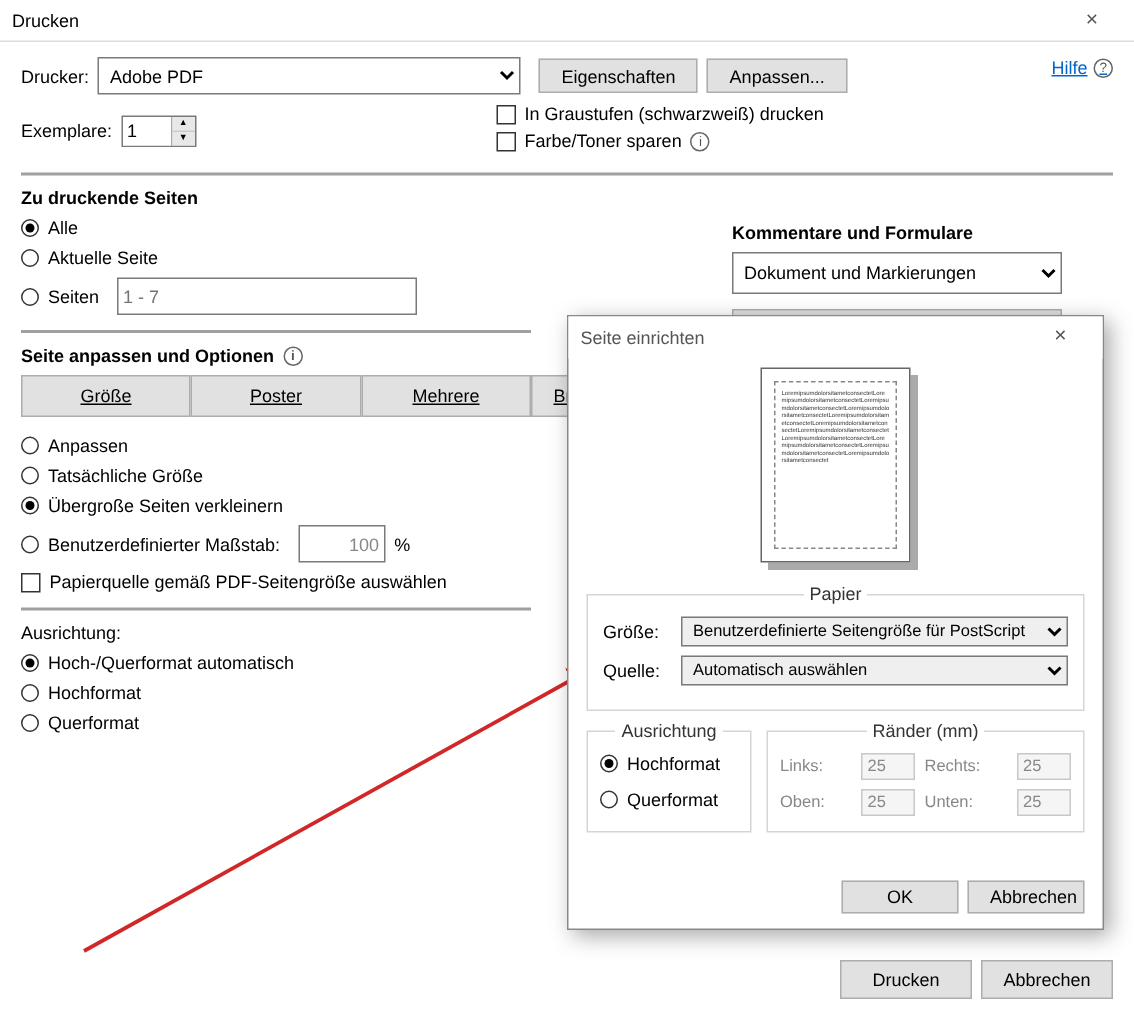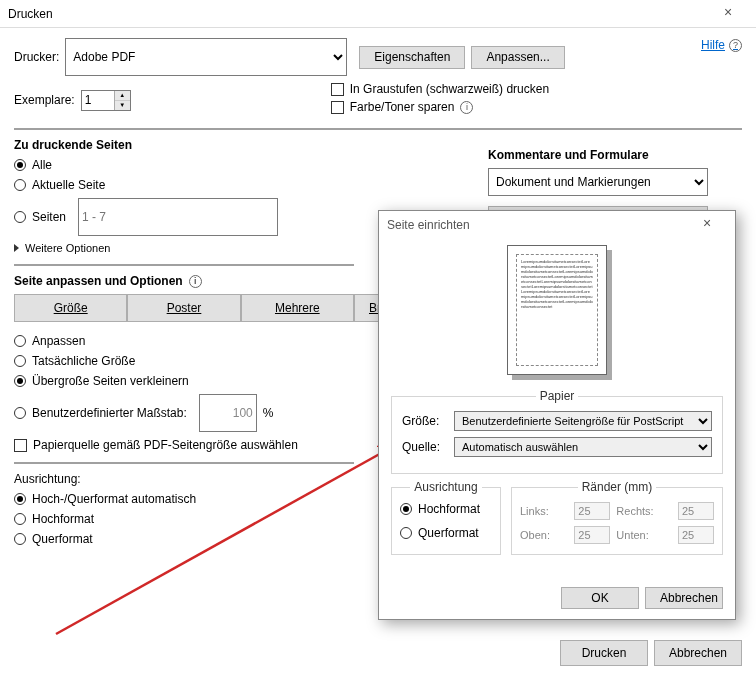--- a/index.html
+++ b/index.html
@@ -36,21 +36,21 @@
   .content {
     padding: 10px 14px;
     position: relative;
   }
   .row { display: flex; align-items: center; margin-bottom: 6px; }
   label.field-label { margin-right: 6px; }
   select, input[type="text"], input[type="number"] {
     font: inherit;
     border: 1px solid #7a7a7a;
     background: #fff;
-    height: 38px;
+    height: 25px;
     padding: 1px 3px;
   }
   .main-select { width: 282px; }
   button {
     font: inherit;
     background: #e1e1e1;
     border: 1px solid #adadad;
     height: 23px;
     padding: 0 14px;
     cursor: default;
@@ -263,24 +263,20 @@
       <span>Alle</span>
     </div>
     <div class="radio-row">
       <span class="radio"></span>
       <span>Aktuelle Seite</span>
     </div>
     <div class="radio-row">
       <span class="radio"></span>
       <span style="width:46px">Seiten</span>
       <input type="text" class="pages-input" placeholder="1 - 7" style="">
-    </div>
-    <div class="disclosure">
-      <span class="triangle-right"></span>
-      <span>Weitere Optionen</span>
     </div>
   </div>
 
   <div class="divider" style="width:340px"></div>
 
   <div style="width:380px">
     <div class="section-title">
       <span>Seite anpassen und Optionen</span>
       <span class="info-icon">i</span>
     </div>

